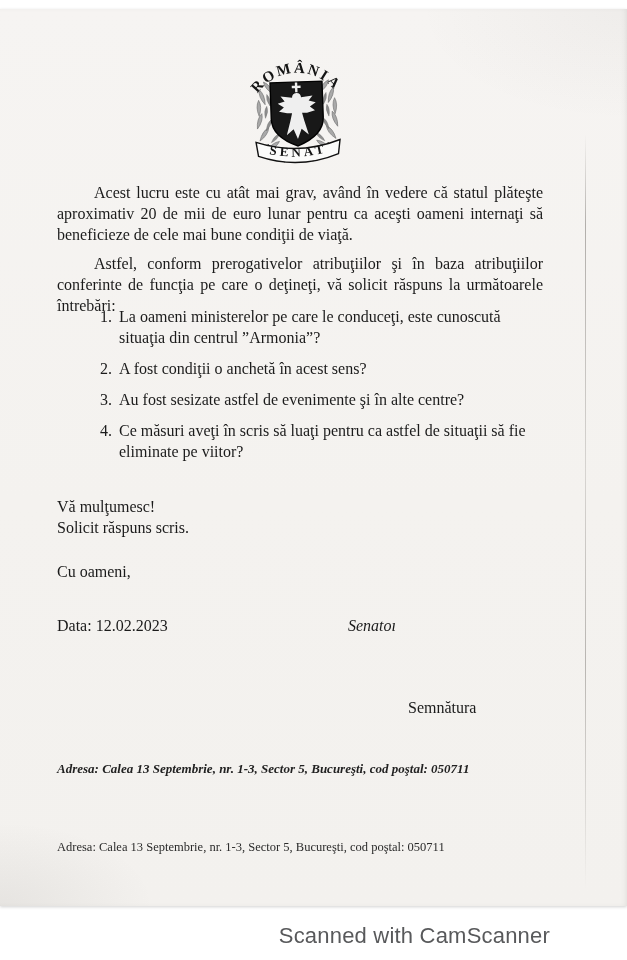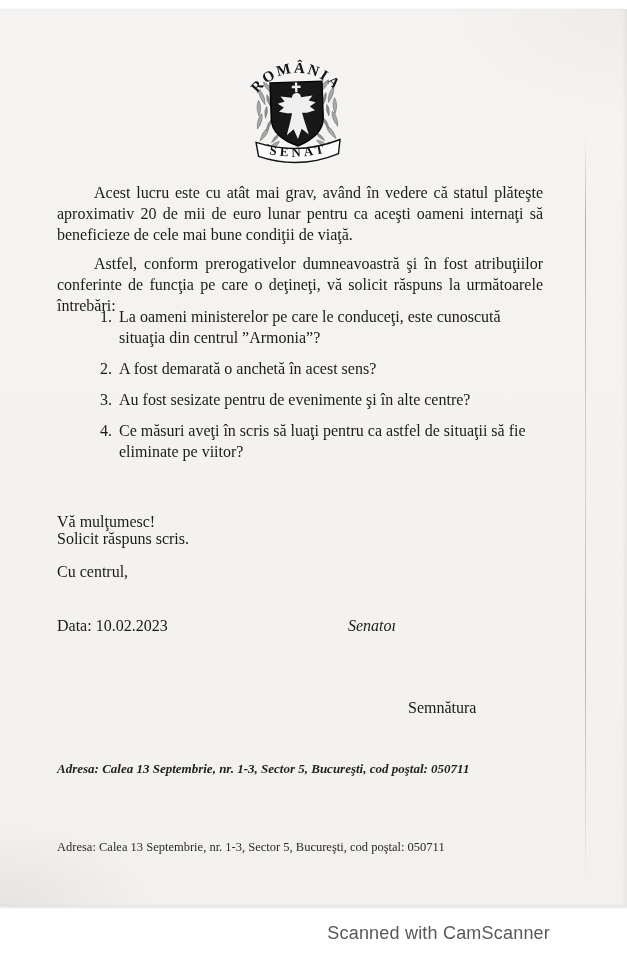--- a/index.html
+++ b/index.html
@@ -56,43 +56,43 @@
     left: 95px; top: 297px;
     width: 432px;
     margin: 0;
     padding: 0 0 0 21px;
   }
   .questions li {
     margin-bottom: 10px;
     padding-left: 3px;
     text-align: left;
   }
-  .thanks { left: 57px; top: 487px; margin-top: 15px; }
-  .written-reply { left: 57px; top: 519px; }
+  .thanks { left: 57px; top: 487px; }
+  .written-reply { left: 57px; top: 508px; }
   .salutation { left: 57px; top: 552px; }
   .date-line { left: 57px; top: 606px; }
   .senator { left: 348px; top: 606px; font-style: italic; }
   .signature { left: 408px; top: 656px; margin-top: 32px; }
   .address-bold {
     left: 57px; top: 749px;
     font-size: 13px;
     font-weight: bold;
     font-style: italic;
     color: #222;
   }
   .address-plain {
     left: 57px; top: 828px;
     font-size: 12.5px;
     color: #2a2a2a;
   }
   .scanner-credit {
     position: absolute;
     right: 77px; top: 923px;
     font-family: "Liberation Sans", sans-serif;
-    font-size: 18px;
+    font-size: 22px;
     color: #58595b;
     letter-spacing: 0.2px;
   }
   .arc-country {
     font-family: "Liberation Serif", serif;
     font-size: 15px;
     font-weight: bold;
     letter-spacing: 2.2px;
     fill: #141414;
   }
@@ -160,34 +160,34 @@
 
         <path d="M 19 90 Q 61 105 103 90 L 101 104 Q 61 119 21 104 Z" fill="#fbfbfa" stroke="#111" stroke-width="1.4"></path>
         <text class="arc-institution">
           <textPath href="#banner-arc" startOffset="50%" text-anchor="middle">SENAT</textPath>
         </text>
       </g>
     </svg>
 
     <p class="doc-text para para-grav">Acest lucru este cu atât mai grav, având în vedere că statul plăteşte aproximativ 20 de mii de euro lunar pentru ca aceşti oameni internaţi să beneficieze de cele mai bune condiţii de viaţă.</p>
 
-    <p class="doc-text para para-astfel">Astfel, conform prerogativelor dumneavoastră şi în fost atribuţiilor conferinte de funcţia pe care o deţineţi, vă solicit răspuns la următoarele întrebări:</p>
+    <p class="doc-text para para-astfel">Astfel, conform prerogativelor atribuţiilor şi în baza atribuţiilor conferinte de funcţia pe care o deţineţi, vă solicit răspuns la următoarele întrebări:</p>
 
     <ol class="doc-text questions">
       <li>La oameni ministerelor pe care le conduceţi, este cunoscută situaţia din centrul ”Armonia”?</li>
-      <li>A fost demarată o anchetă în acest sens?</li>
-      <li>Au fost sesizate pentru de evenimente şi în alte centre?</li>
+      <li>A fost condiţii o anchetă în acest sens?</li>
+      <li>Au fost sesizate astfel de evenimente şi în alte centre?</li>
       <li>Ce măsuri aveţi în scris să luaţi pentru ca astfel de situaţii să fie eliminate pe viitor?</li>
     </ol>
 
     <div class="doc-text thanks">Vă mulţumesc!</div>
     <div class="doc-text written-reply">Solicit răspuns scris.</div>
-    <div class="doc-text salutation">Cu centrul,</div>
+    <div class="doc-text salutation">Cu oameni,</div>
 
-    <div class="doc-text date-line">Data: 10.02.2023</div>
+    <div class="doc-text date-line">Data: 12.02.2023</div>
     <div class="doc-text senator">Senatoı</div>
     <div class="doc-text signature">Semnătura</div>
 
     <div class="doc-text address-bold">Adresa: Calea 13 Septembrie, nr. 1-3, Sector 5, Bucureşti, cod poştal: 050711</div>
     <div class="doc-text address-plain">Adresa: Calea 13 Septembrie, nr. 1-3, Sector 5, Bucureşti, cod poştal: 050711</div>
   </div>
 
   <div class="scanner-credit">Scanned with CamScanner</div>
 </div>
 

